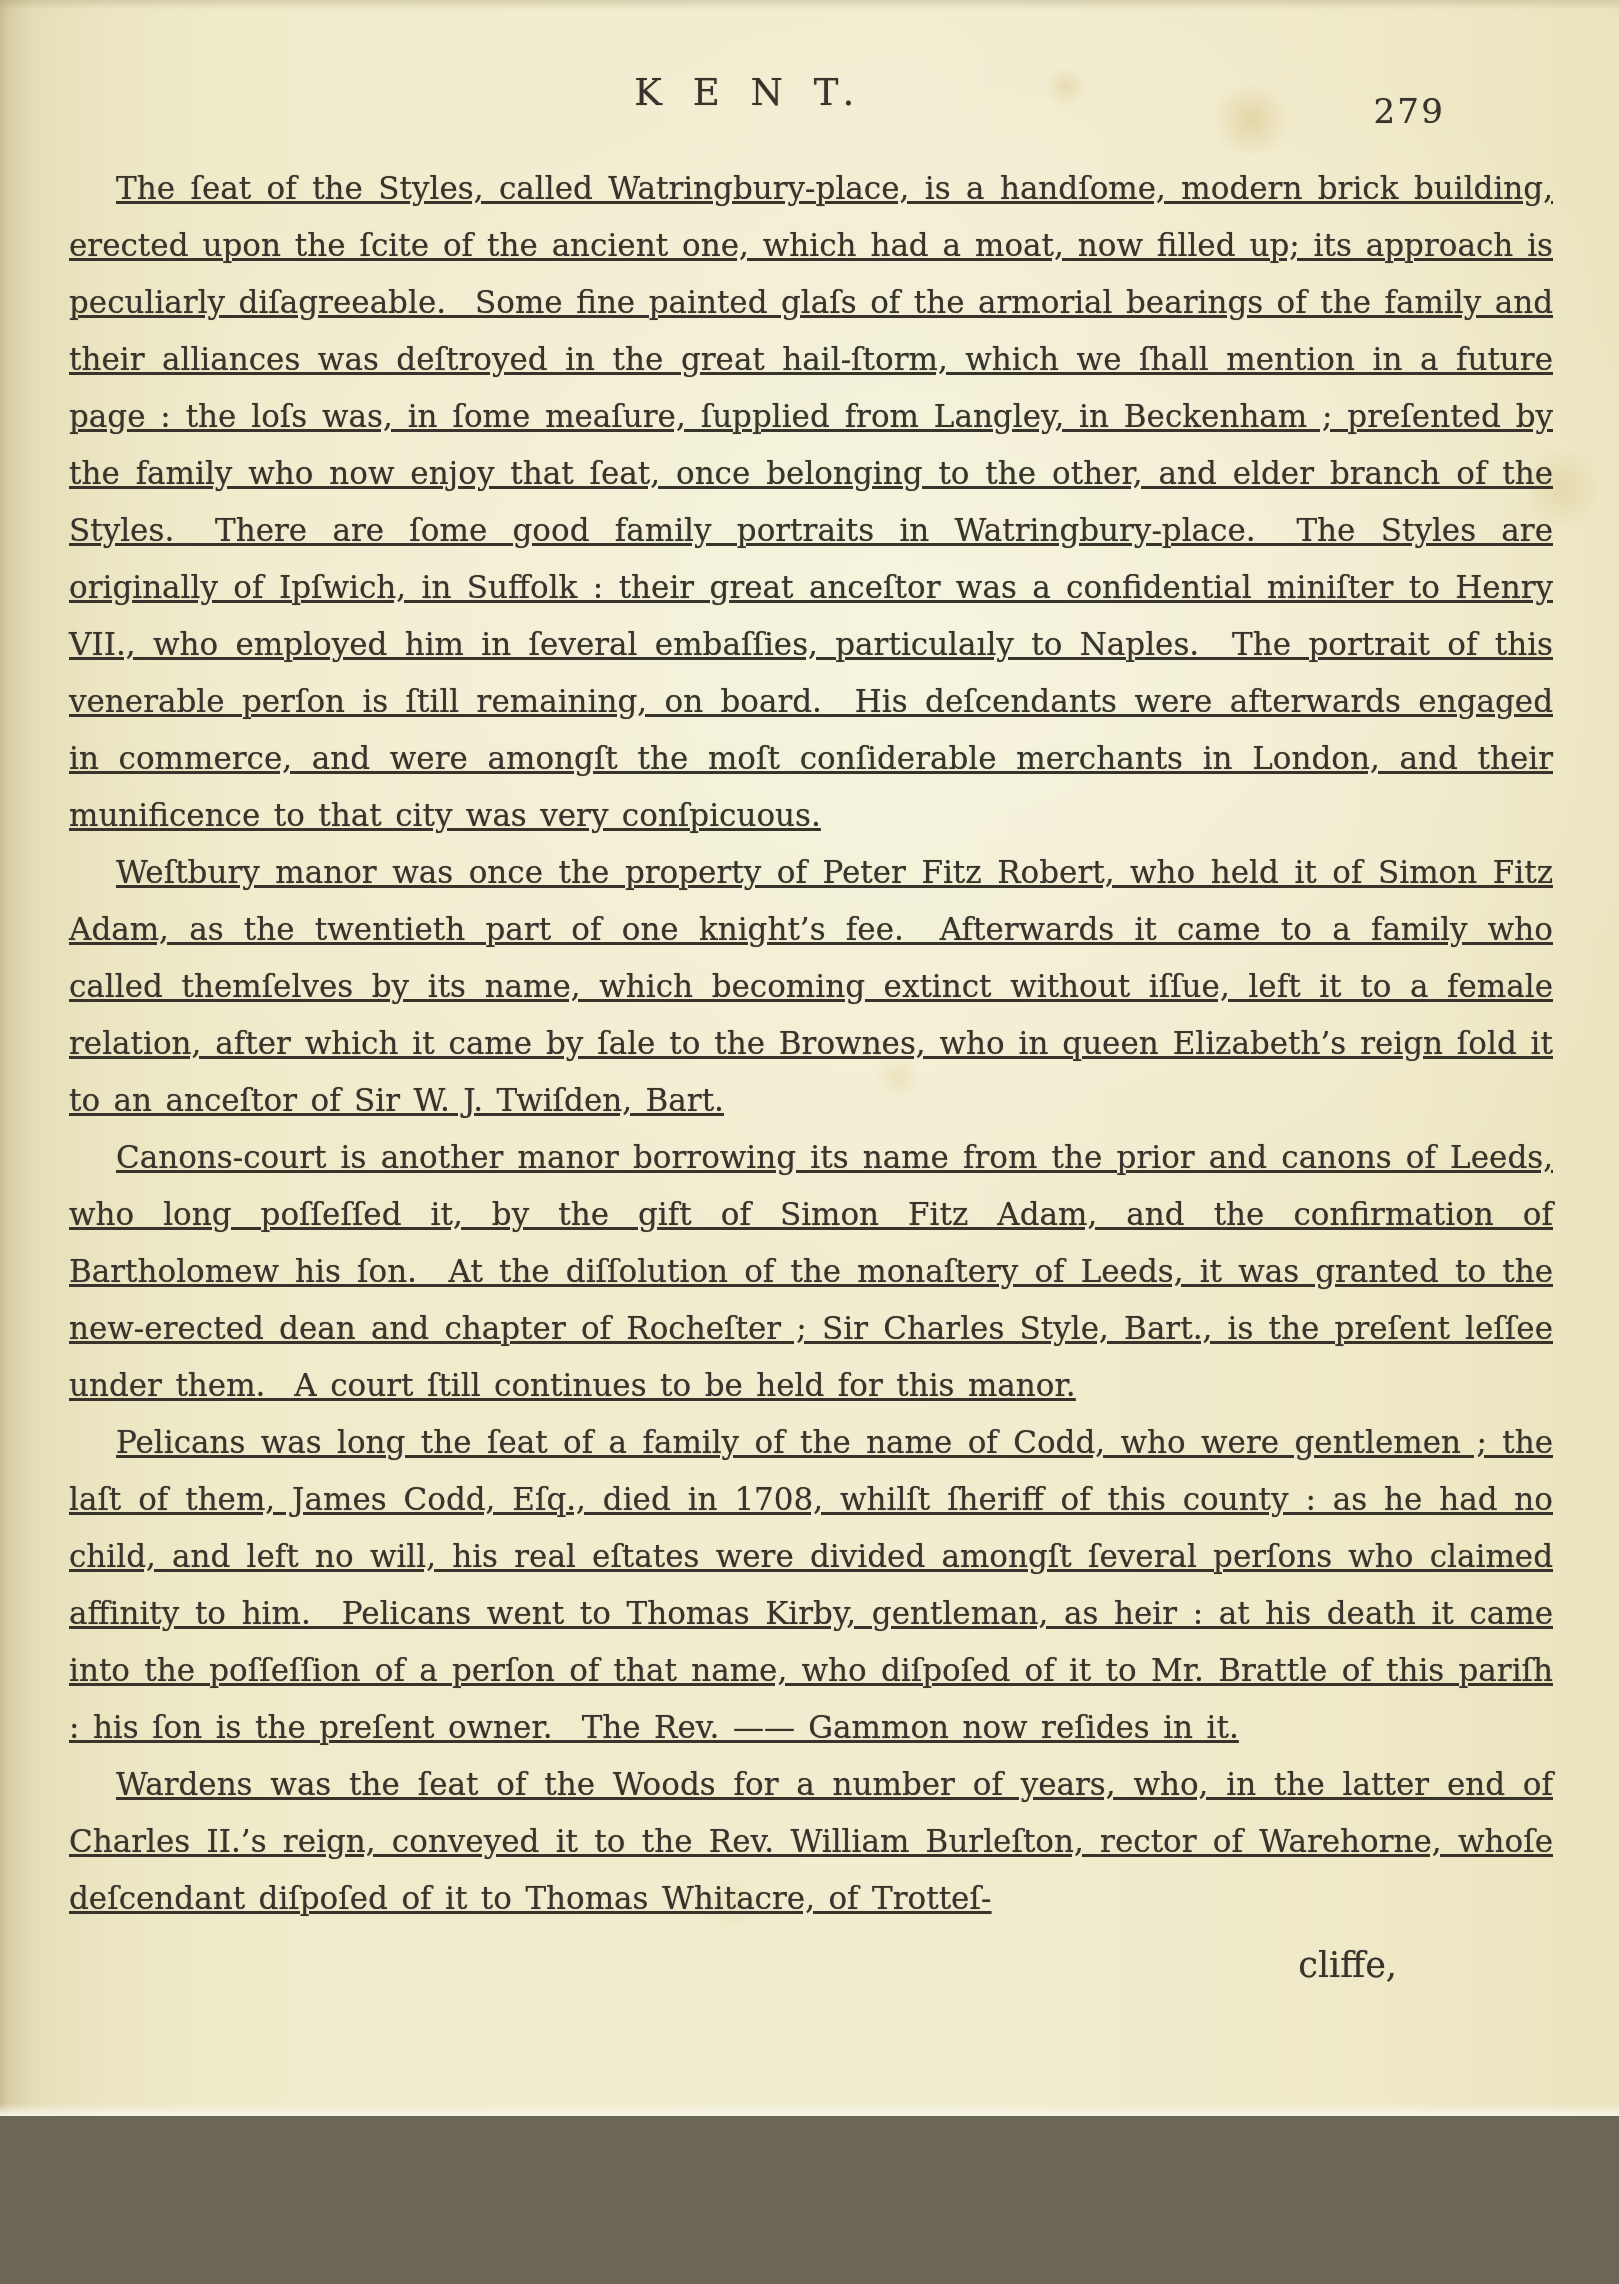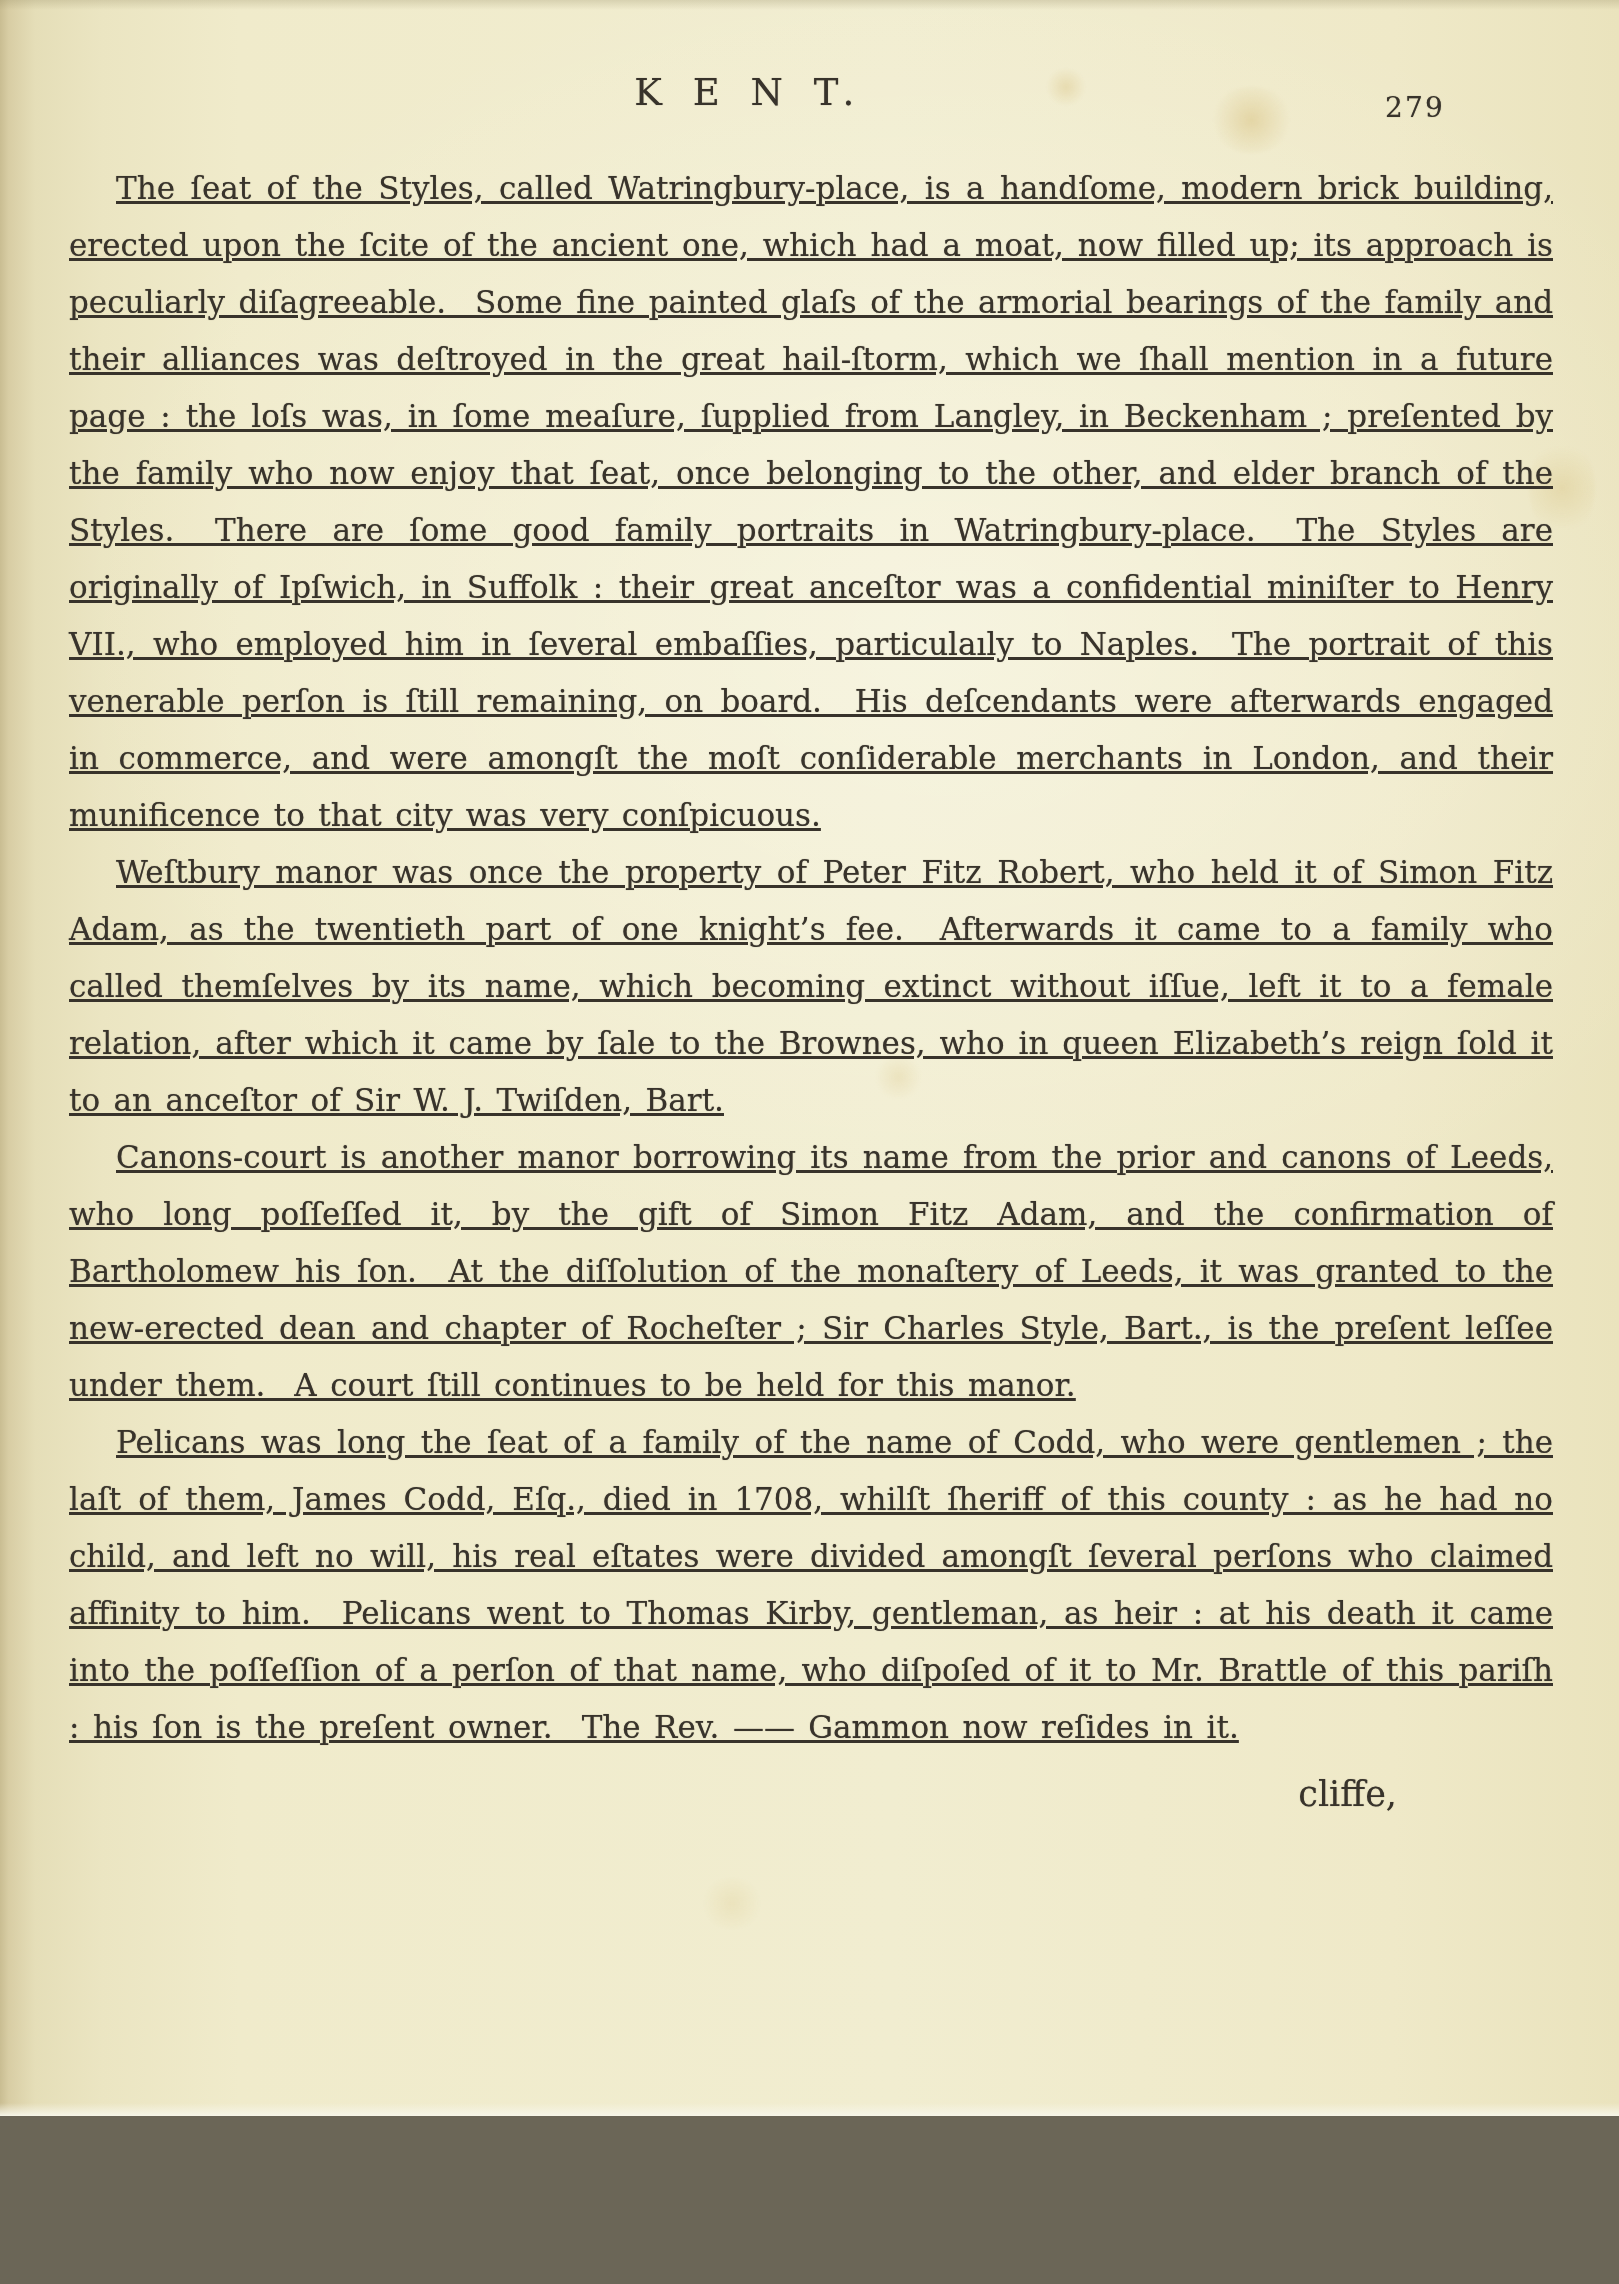--- a/index.html
+++ b/index.html
@@ -46,21 +46,21 @@
     display: block;
     text-align: center;
     transform: translateX(-62px);
     font-size: 37px;
     letter-spacing: 9.5px;
     text-shadow: 0 0 0.9px rgba(50,44,32,0.55);
   }
   .page-number {
     position: absolute;
     right: 108px; top: 20.4px;
-    font-size: 28px;
+    font-size: 34px;
     letter-spacing: 2.2px;
     text-shadow: 0 0 0.9px rgba(50,44,32,0.55);
   }
 
   .body-text {
     position: absolute;
     top: 160px; left: 69px; right: 66px;
   }
   .body-text p {
     margin: 0;
@@ -98,19 +98,20 @@
   <div class="header">
     <span class="running-title">K E N T.</span>
     <span class="page-number">279</span>
   </div>
 
   <div class="body-text">
     <p>The ſeat of the Styles, called Watringbury-place, is a handſome, modern brick building, erected upon the ſcite of the ancient one, which had a moat, now filled up; its approach is peculiarly diſagreeable.  Some fine painted glaſs of the armorial bearings of the family and their alliances was deſtroyed in the great hail-ſtorm, which we ſhall mention in a future page : the loſs was, in ſome meaſure, ſupplied from Langley, in Beckenham ; preſented by the family who now enjoy that ſeat, once belonging to the other, and elder branch of the Styles.  There are ſome good family portraits in Watringbury-place.  The Styles are originally of Ipſwich, in Suffolk : their great anceſtor was a confidential miniſter to Henry VII., who employed him in ſeveral embaſſies, particulaıly to Naples.  The portrait of this venerable perſon is ſtill remaining, on board.  His deſcendants were afterwards engaged in commerce, and were amongſt the moſt conſiderable merchants in London, and their munificence to that city was very conſpicuous.</p>
     <p>Weſtbury manor was once the property of Peter Fitz Robert, who held it of Simon Fitz Adam, as the twentieth part of one knight’s fee.  Afterwards it came to a family who called themſelves by its name, which becoming extinct without iſſue, left it to a female relation, after which it came by ſale to the Brownes, who in queen Elizabeth’s reign ſold it to an anceſtor of Sir W. J. Twiſden, Bart.</p>
     <p>Canons-court is another manor borrowing its name from the prior and canons of Leeds, who long poſſeſſed it, by the gift of Simon Fitz Adam, and the confirmation of Bartholomew his ſon.  At the diſſolution of the monaſtery of Leeds, it was granted to the new-erected dean and chapter of Rocheſter ; Sir Charles Style, Bart., is the preſent leſſee under them.  A court ſtill continues to be held for this manor.</p>
     <p>Pelicans was long the ſeat of a family of the name of Codd, who were gentlemen ; the laſt of them, James Codd, Eſq., died in 1708, whilſt ſheriff of this county : as he had no child, and left no will, his real eſtates were divided amongſt ſeveral perſons who claimed affinity to him.  Pelicans went to Thomas Kirby, gentleman, as heir : at his death it came into the poſſeſſion of a perſon of that name, who diſpoſed of it to Mr. Brattle of this pariſh : his ſon is the preſent owner.  The Rev. —— Gammon now reſides in it.</p>
+    <p>Wardens was the ſeat of the Woods for a number of years, who, in the latter end of Charles II.’s reign, conveyed it to the Rev. William Burleſton, rector of Warehorne, whoſe deſcendant diſpoſed of it to Thomas Whitacre, of Trotteſ-</p>
     <div class="catchword">cliffe,</div>
   </div>
 
   <div class="edge-bottom"></div>
 
 </div>
 
 
 </body></html>

